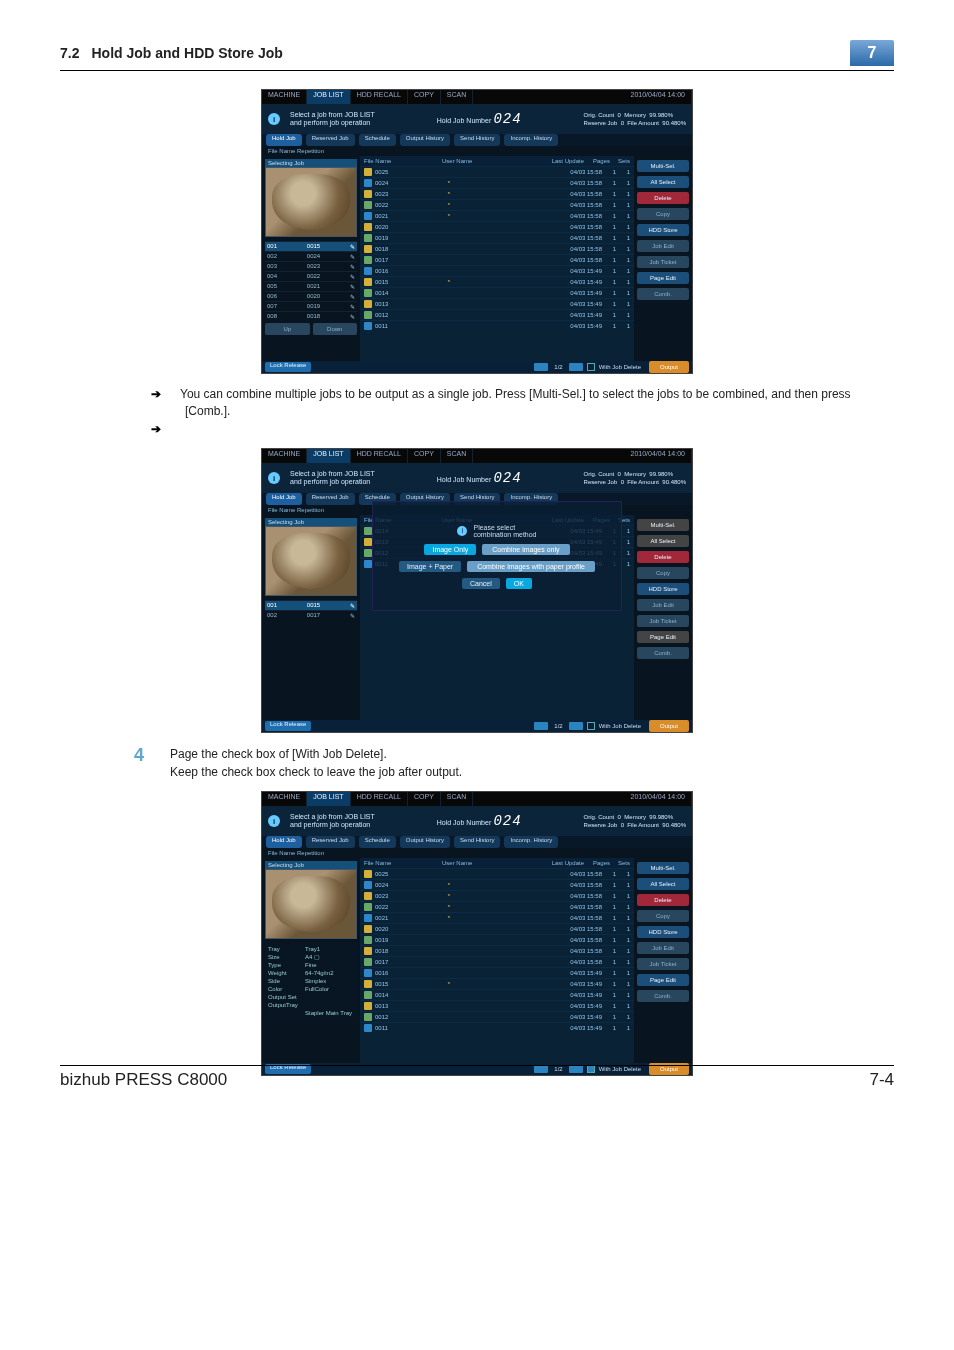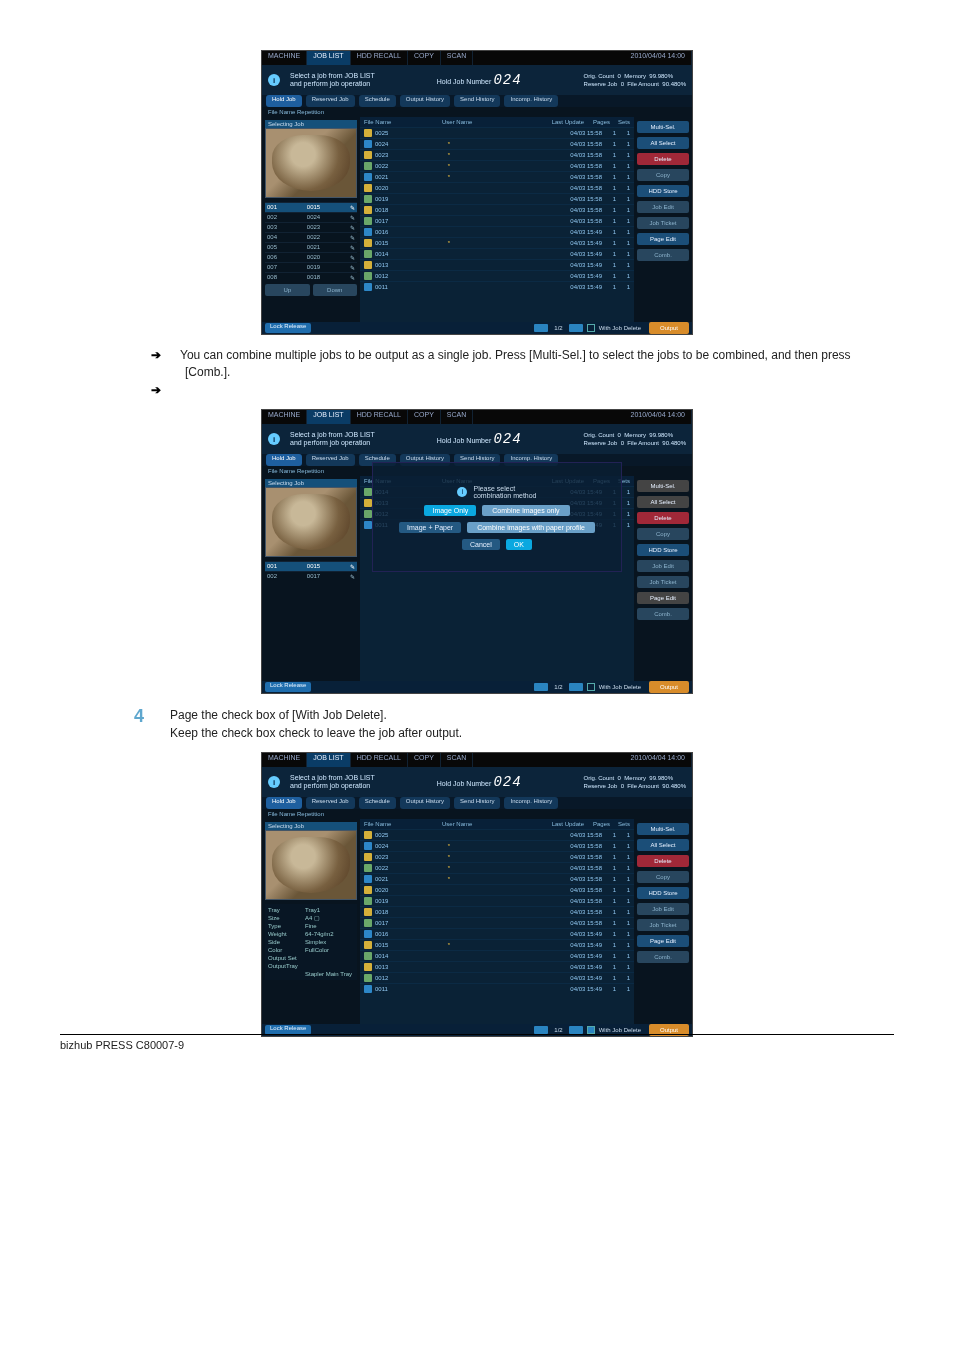--- a/index.html
+++ b/index.html
@@ -63,26 +63,31 @@
   .detail-left{font-size:6px;color:#9cc;line-height:8px;padding:2px 3px;background:#081624;}
   .detail-left div{display:flex;gap:3px;}
 
   .body-text { margin: 8px 0 8px 108px; font-size: 12px; line-height: 1.45; }
   .arrow { display: inline-block; width: 12px; }
   .arrow::before { content: "\2794"; font-weight:bold; color:#000;}
   .indent-line { padding-left: 17px; text-indent: -17px; }
   .step-row { display: flex; gap: 18px; margin-top: 10px; }
   .step-num { color: #5fa7ce; font-size: 18px; font-weight: bold; width: 18px; margin-left: 74px;}
   .step-body { flex: 1; font-size: 12px; line-height: 1.5; }
-  .footer { position: absolute; bottom: 18px; left: 60px; right: 60px; display:flex; justify-content:flex-start; font-size:11px; border-top:1px solid #000; padding-top:4px;}
+  .footer { position: absolute; bottom: 18px; left: 60px; right: 60px; display:flex; justify-content:space-between; font-size:17px; border-top:1px solid #000; padding-top:4px;}
 </style>
 </head>
 <body>
 
 <div class="page">
+  <div class="sec-head">
+    <span class="sec-num">7.2</span>
+    <span class="sec-title">Hold Job and HDD Store Job</span>
+    <div class="box7">7</div>
+  </div>
 
   <div class="screenshot" id="shot1">
       <div class="shot-topbar">
         <div class="">MACHINE</div>
         <div class="tab-active">JOB LIST</div>
         <div class="">HDD RECALL</div>
         <div class="">COPY</div>
         <div class="">SCAN</div>
         <div style="margin-left:auto">2010/04/04 14:00</div>
       </div>
@@ -696,15 +701,15 @@
     <div class="dn"></div>
     <span class="ck" style="background:#2a84c0"></span>
     <span style="font-size:6px;color:#cde;">With Job Delete</span>
     <div class="btn orange" style="width:40px;margin-left:4px;">Output</div>
   </div>
   <div class="shot-status"></div>
     </div>
 
   <div class="footer">
     <span>bizhub PRESS C8000</span>
-    <span>7-9</span>
+    <span>7-4</span>
   </div>
 </div>
 
 </body></html>

